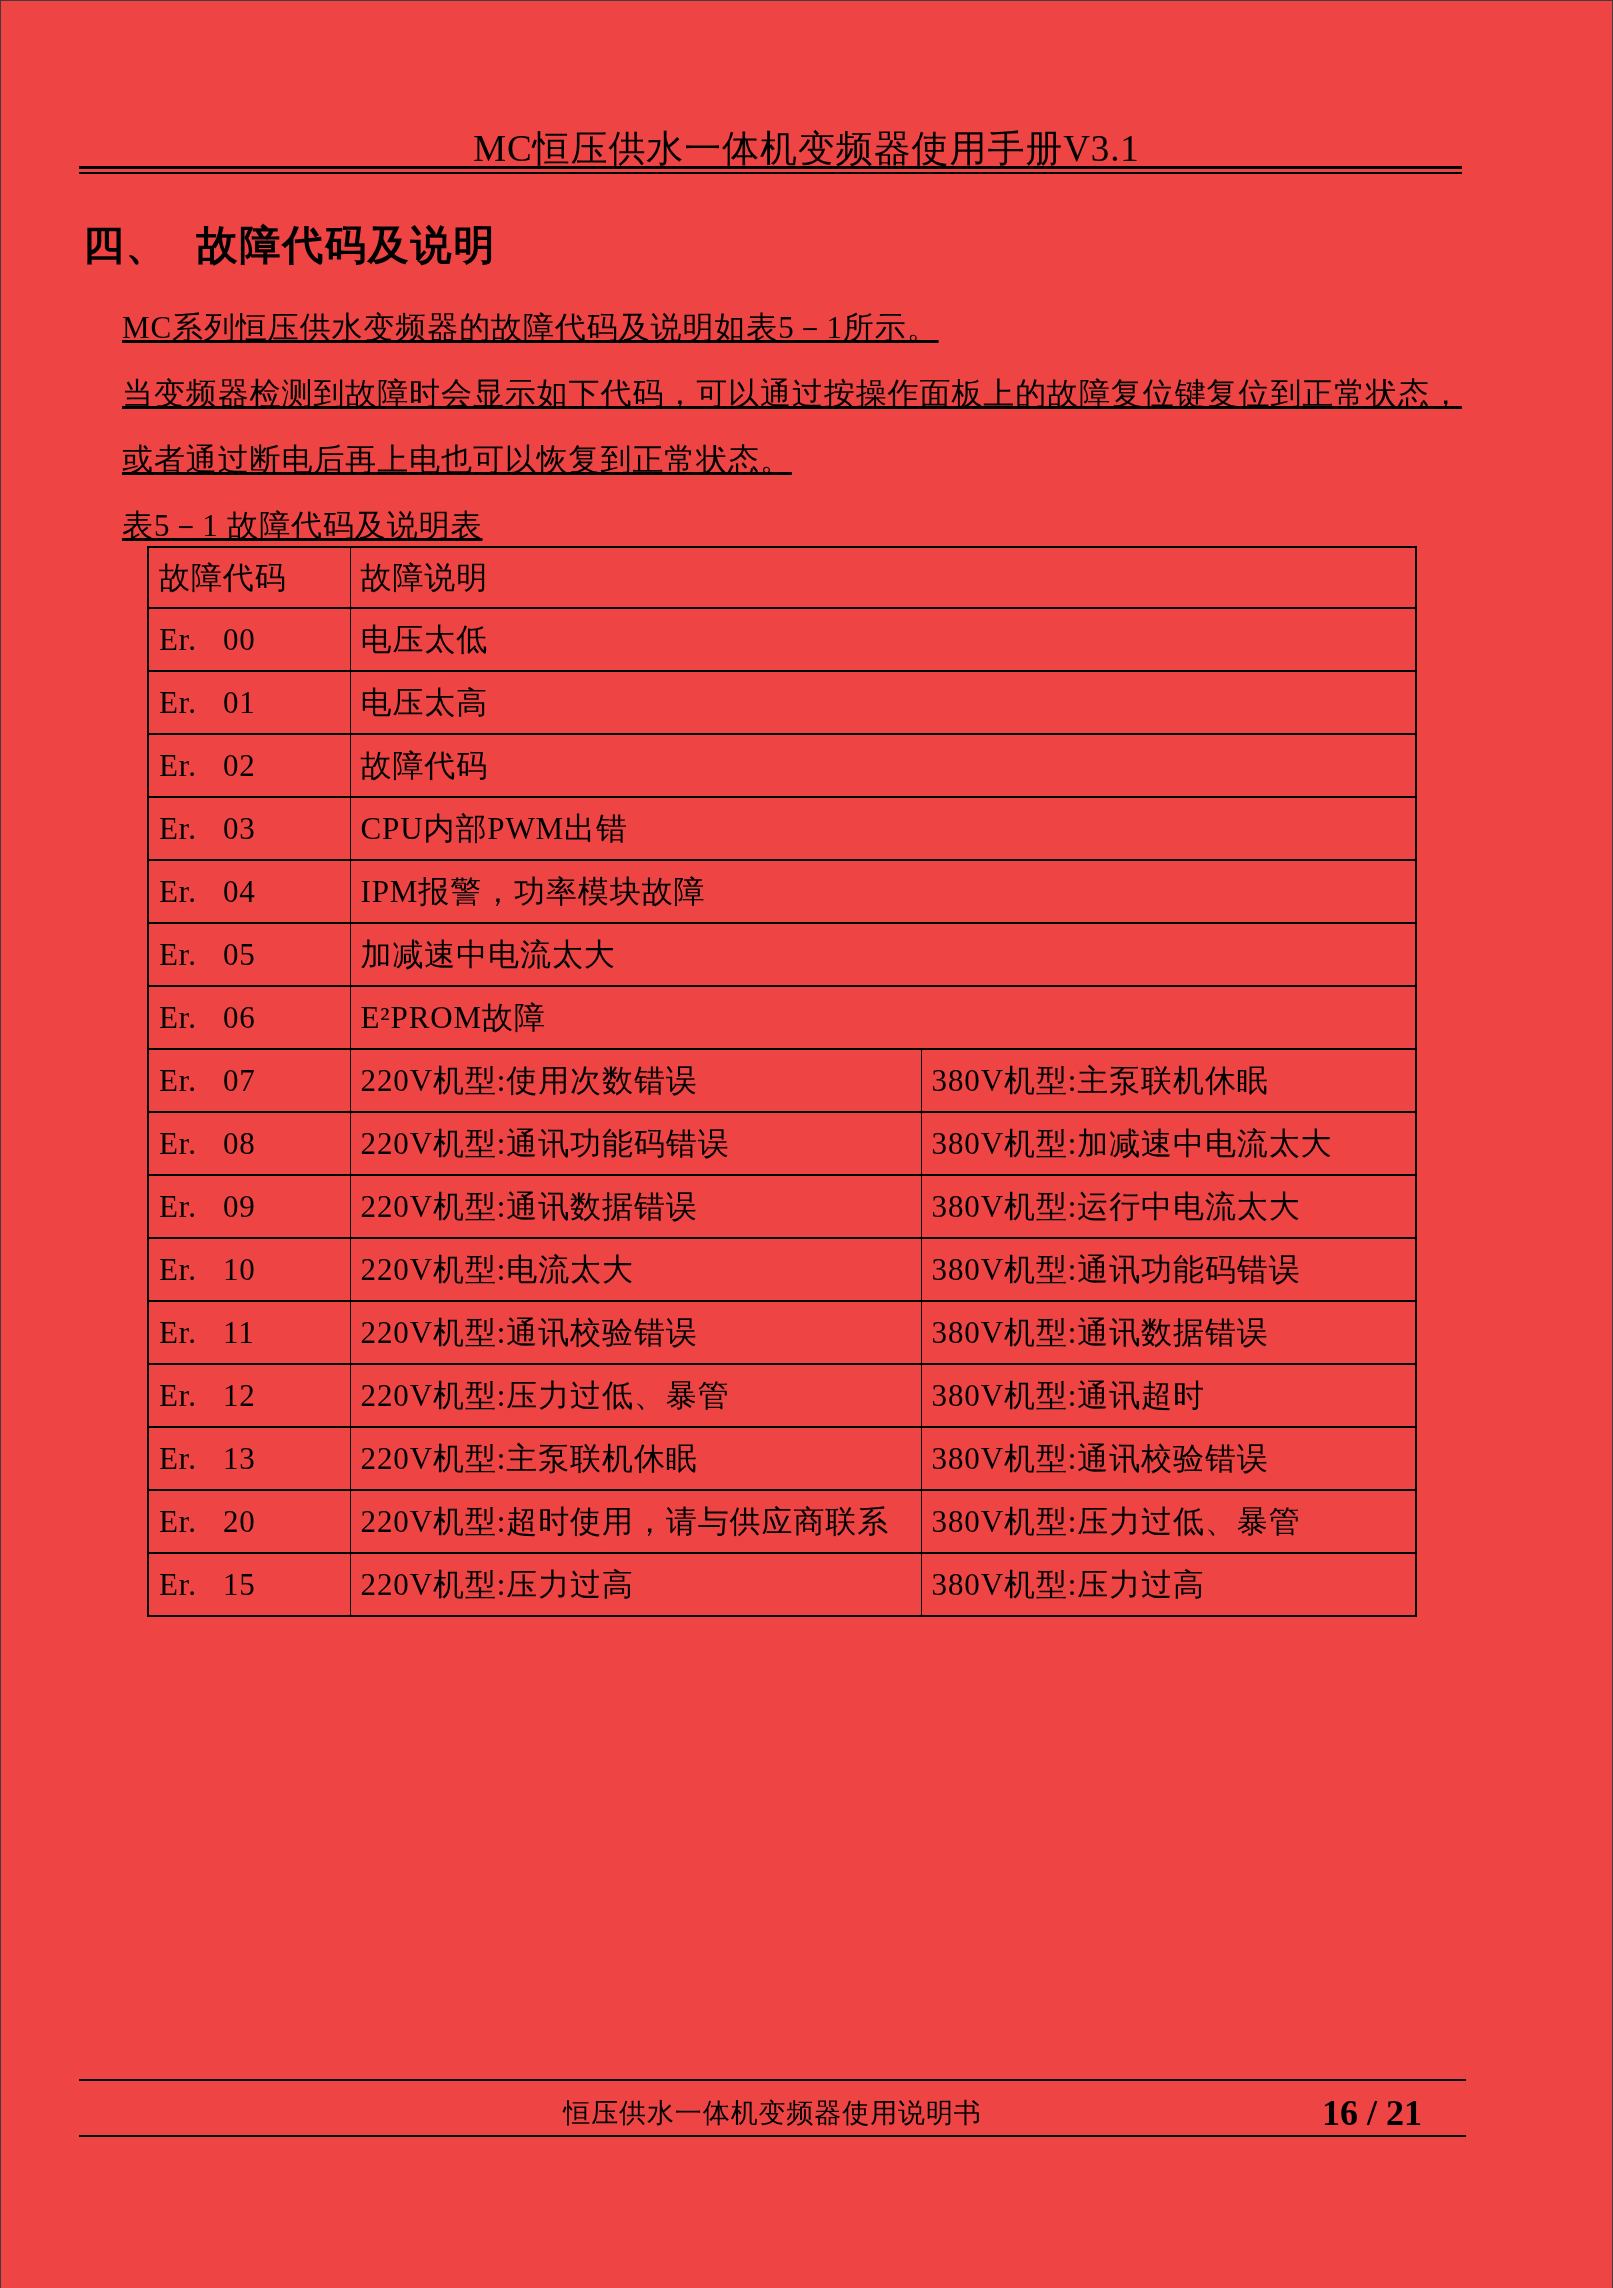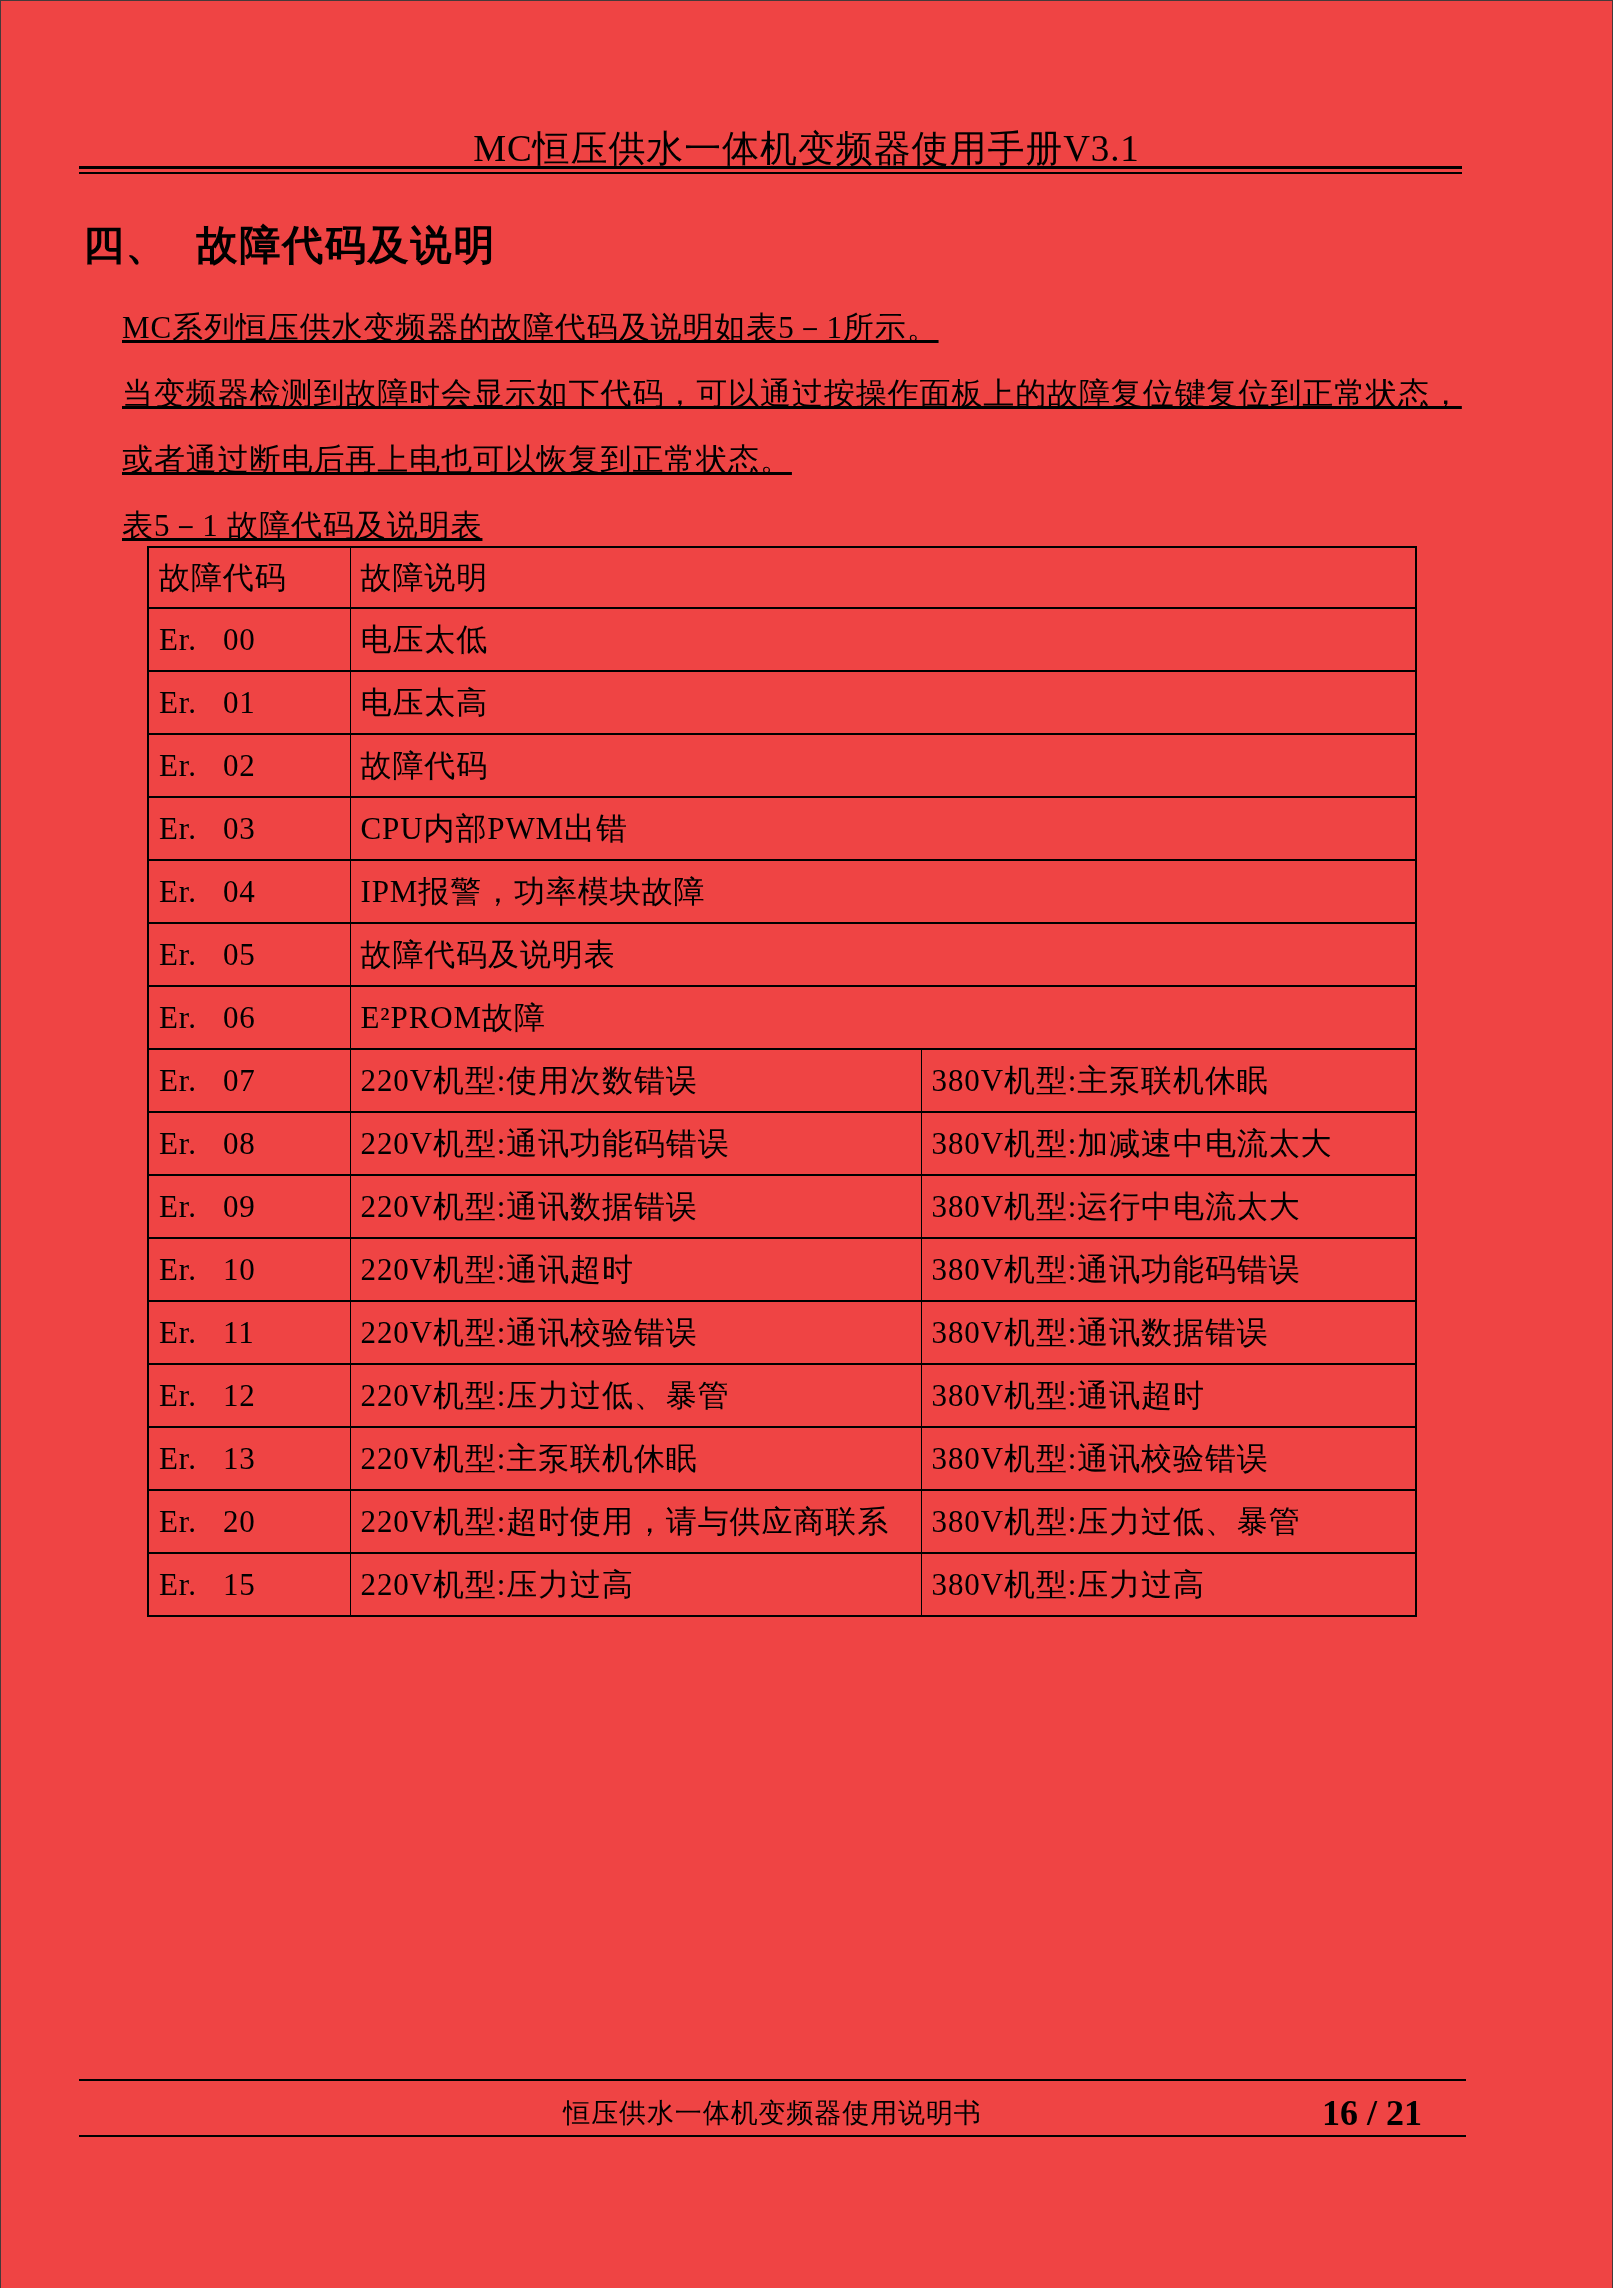--- a/index.html
+++ b/index.html
@@ -147,21 +147,21 @@
         <tr>
           <td class="code-cell">Er.   03</td>
           <td colspan="2">CPU内部PWM出错</td>
         </tr>
         <tr>
           <td class="code-cell">Er.   04</td>
           <td colspan="2">IPM报警，功率模块故障</td>
         </tr>
         <tr>
           <td class="code-cell">Er.   05</td>
-          <td colspan="2">故障代码及说明表</td>
+          <td colspan="2">加减速中电流太大</td>
         </tr>
         <tr>
           <td class="code-cell">Er.   06</td>
           <td colspan="2">E²PROM故障</td>
         </tr>
         <tr>
           <td class="code-cell">Er.   07</td>
           <td>220V机型:使用次数错误</td>
           <td>380V机型:主泵联机休眠</td>
         </tr>
@@ -170,21 +170,21 @@
           <td>220V机型:通讯功能码错误</td>
           <td>380V机型:加减速中电流太大</td>
         </tr>
         <tr>
           <td class="code-cell">Er.   09</td>
           <td>220V机型:通讯数据错误</td>
           <td>380V机型:运行中电流太大</td>
         </tr>
         <tr>
           <td class="code-cell">Er.   10</td>
-          <td>220V机型:通讯超时</td>
+          <td>220V机型:电流太大</td>
           <td>380V机型:通讯功能码错误</td>
         </tr>
         <tr>
           <td class="code-cell">Er.   11</td>
           <td>220V机型:通讯校验错误</td>
           <td>380V机型:通讯数据错误</td>
         </tr>
         <tr>
           <td class="code-cell">Er.   12</td>
           <td>220V机型:压力过低、暴管</td>

